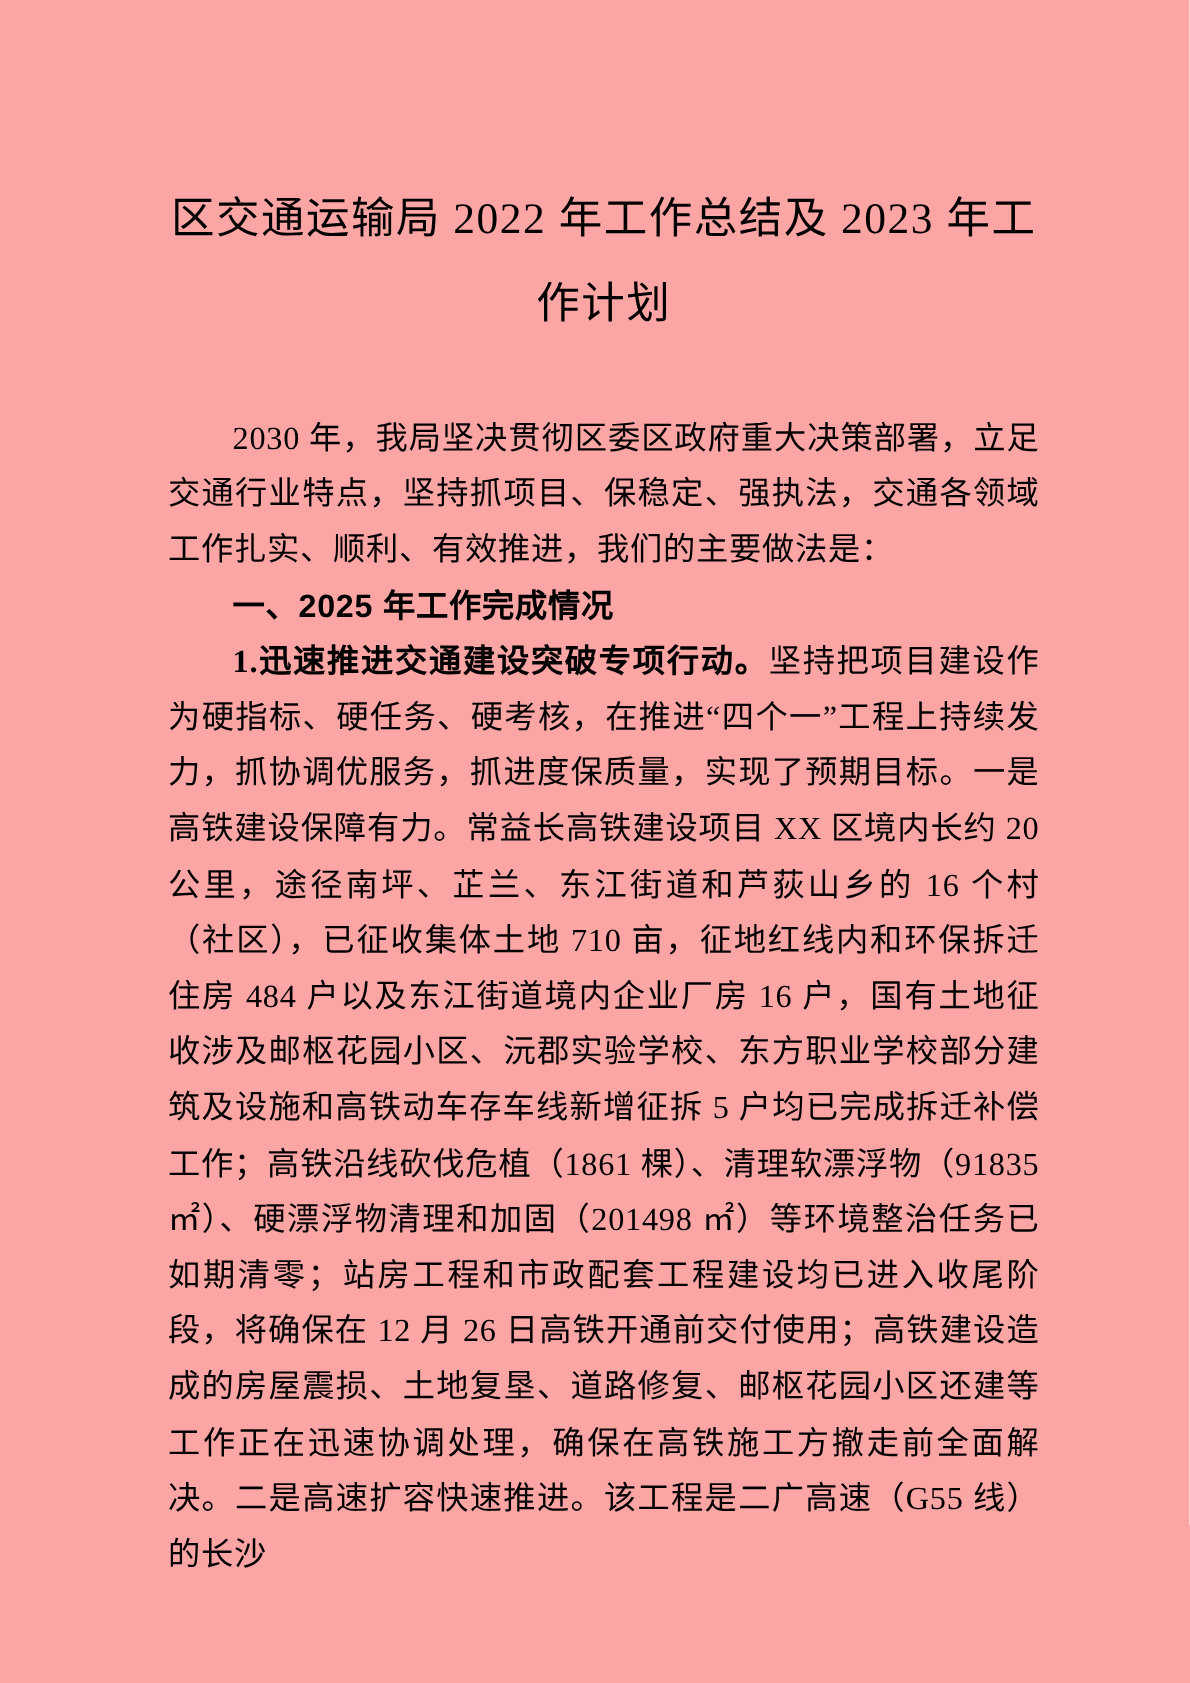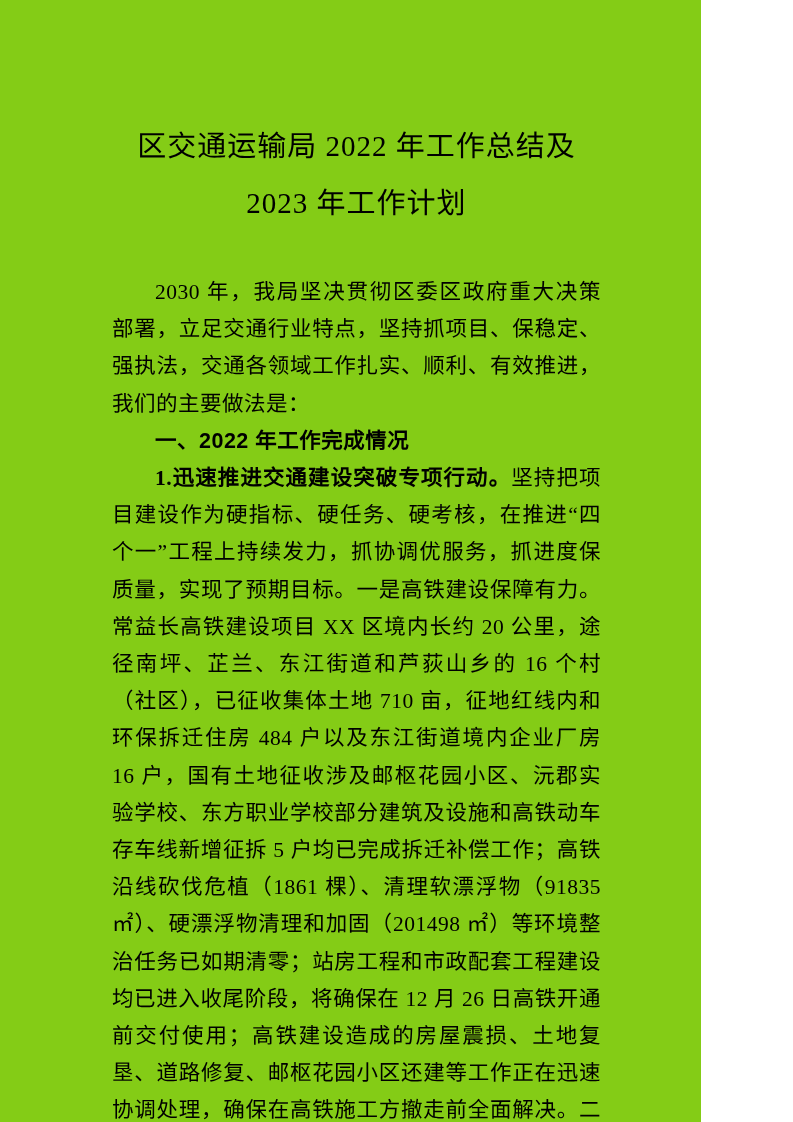--- a/index.html
+++ b/index.html
@@ -2,23 +2,23 @@
 <html lang="zh-CN"><head>
 <meta charset="utf-8">
 <style>
   html, body {
     margin: 0;
     padding: 0;
     background: #ffffff;
   }
   .page {
     position: relative;
-    width: 701px;
+    width: 793px;
     height: 1122px;
-    background: #84cc16;
+    background: #fca5a5;
     color: #000000;
     overflow: hidden;
     box-sizing: border-box;
   }
   .doc-title {
     margin: 0;
     padding: 118px 100px 0 112px;
     font-family: "Liberation Serif", "DejaVu Serif", serif;
     font-weight: 400;
     font-size: 29px;
@@ -56,19 +56,19 @@
 <body>
 
 <div class="page">
 
   <h1 class="doc-title">区交通运输局 2022 年工作总结及 2023 年工作计划</h1>
 
   <div class="doc-body">
 
     <p>2030 年，我局坚决贯彻区委区政府重大决策部署，立足交通行业特点，坚持抓项目、保稳定、强执法，交通各领域工作扎实、顺利、有效推进，我们的主要做法是：</p>
 
-    <h2 class="section-heading">一、2022 年工作完成情况</h2>
+    <h2 class="section-heading">一、2025 年工作完成情况</h2>
 
     <p><span class="lead-bold">1.迅速推进交通建设突破专项行动。</span><span>坚持把项目建设作为硬指标、硬任务、硬考核，在推进“四个一”工程上持续发力，抓协调优服务，抓进度保质量，实现了预期目标。一是高铁建设保障有力。常益长高铁建设项目 XX 区境内长约 20 公里，途径南坪、芷兰、东江街道和芦荻山乡的 16 个村（社区），已征收集体土地 710 亩，征地红线内和环保拆迁住房 484 户以及东江街道境内企业厂房 16 户，国有土地征收涉及邮枢花园小区、沅郡实验学校、东方职业学校部分建筑及设施和高铁动车存车线新增征拆 5 户均已完成拆迁补偿工作；高铁沿线砍伐危植（1861 棵）、清理软漂浮物（91835 ㎡）、硬漂浮物清理和加固（201498 ㎡）等环境整治任务已如期清零；站房工程和市政配套工程建设均已进入收尾阶段，将确保在 12 月 26 日高铁开通前交付使用；高铁建设造成的房屋震损、土地复垦、道路修复、邮枢花园小区还建等工作正在迅速协调处理，确保在高铁施工方撤走前全面解决。二是高速扩容快速推进。该工程是二广高速（G55 线）的长沙</span></p>
 
   </div>
 
 </div>
 
 </body></html>

